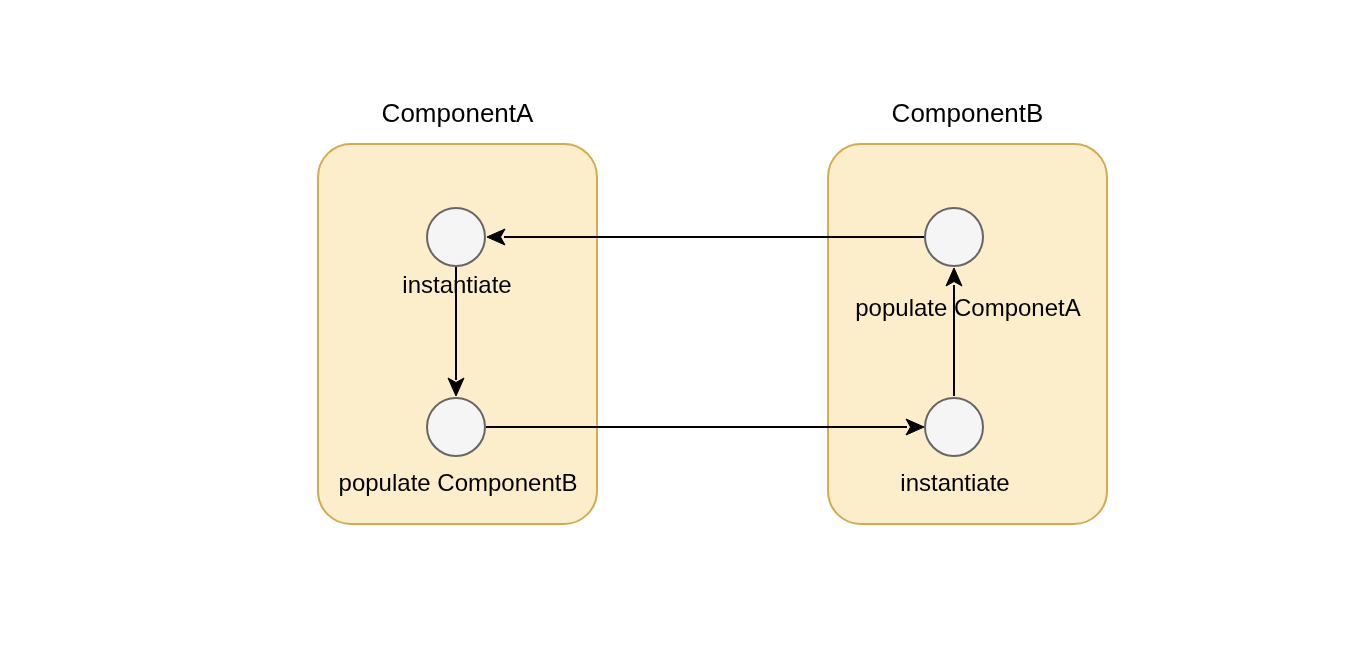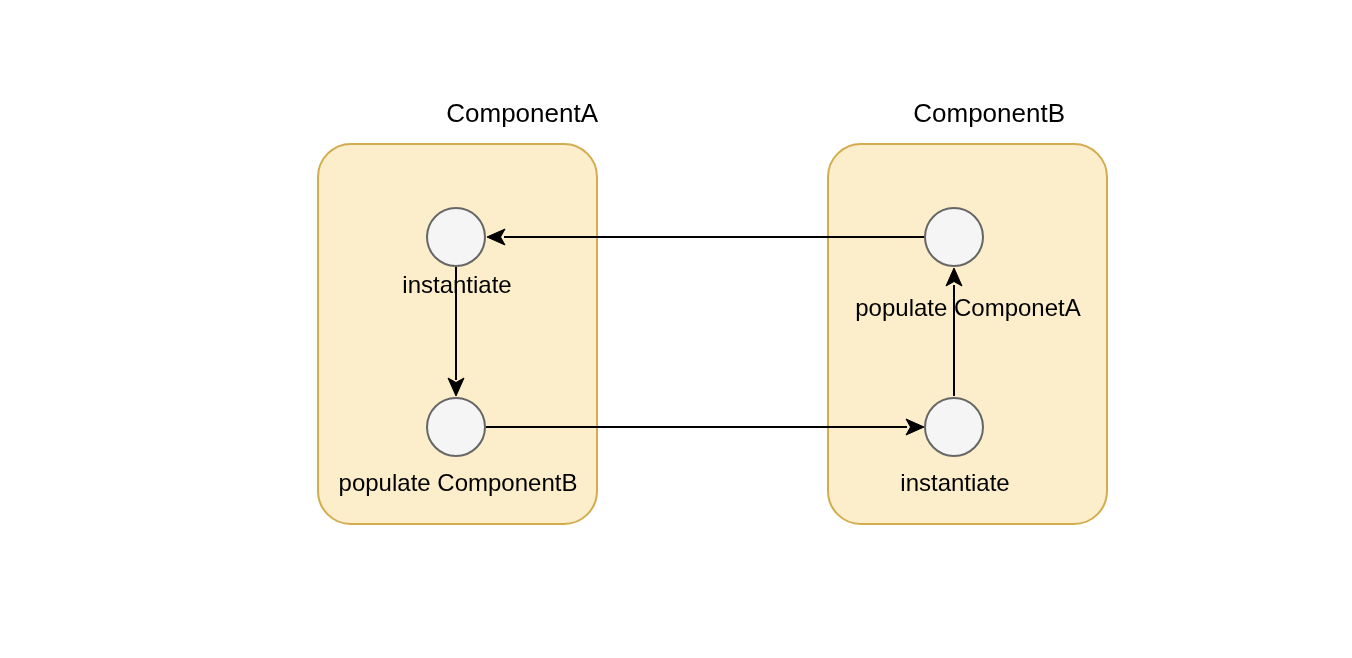--- a/index.html
+++ b/index.html
@@ -25,29 +25,29 @@
     border: 2px solid #d2ac4e;
     border-radius: 34px;
     z-index: 1;
   }
   .group-box.a { left: 317px; }
   .group-box.b { left: 827px; }
   .group-title {
     position: absolute;
     top: 98px;
     width: 281px;
-    text-align: right;
+    text-align: center;
     font-size: 26px;
     line-height: 30px;
     color: #000000;
     z-index: 4;
     white-space: nowrap;
   }
   .group-title.a { left: 317px; }
-  .group-title.b { left: 784px; }
+  .group-title.b { left: 827px; }
   .edges-layer {
     position: absolute;
     left: 0;
     top: 0;
     width: 1352px;
     height: 658px;
     z-index: 2;
     pointer-events: none;
   }
   .edges-layer line {

